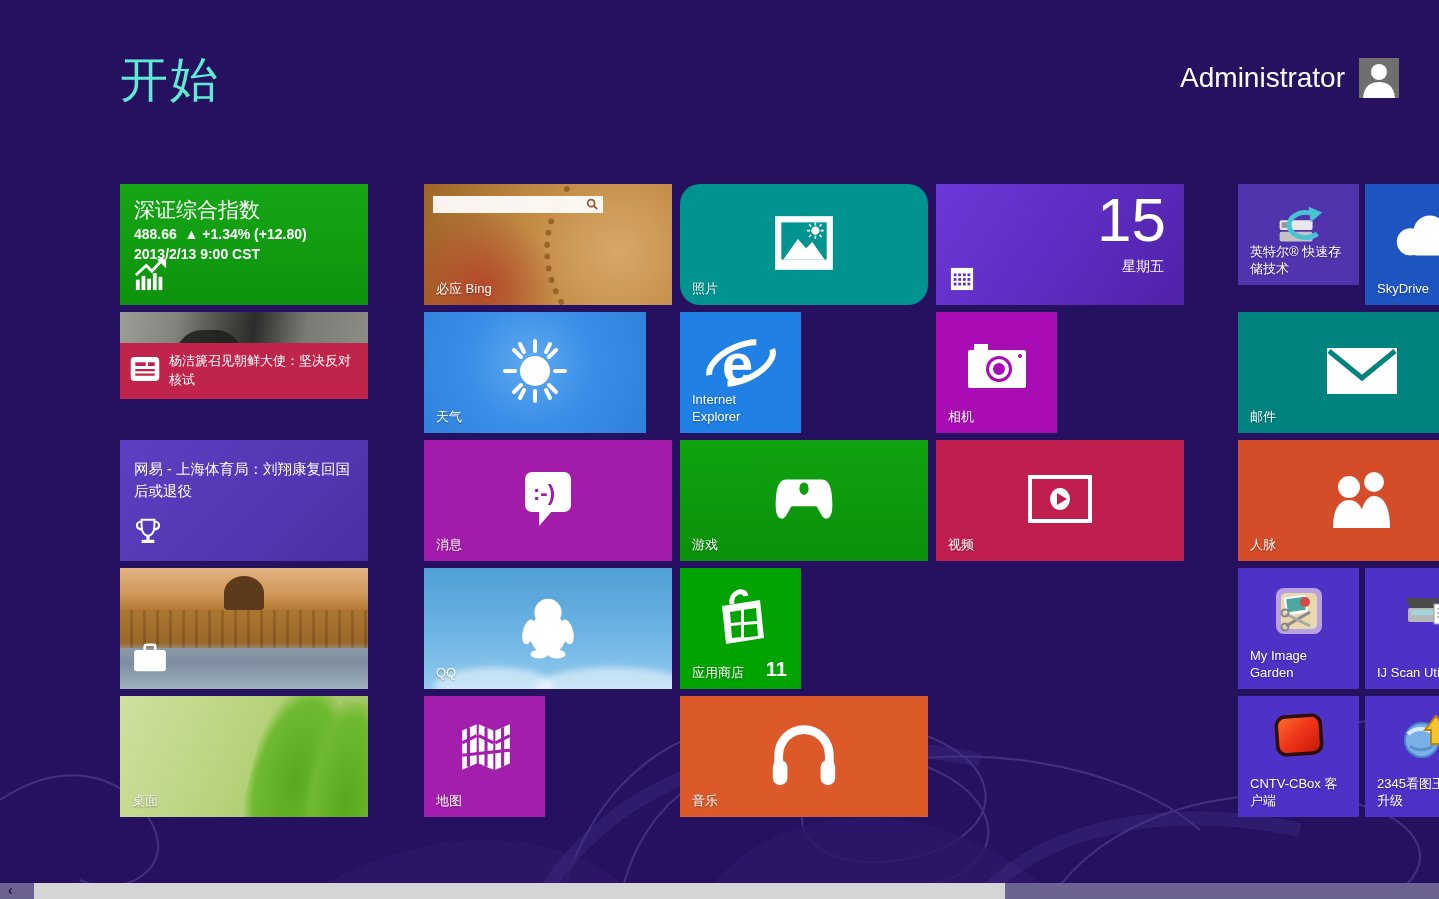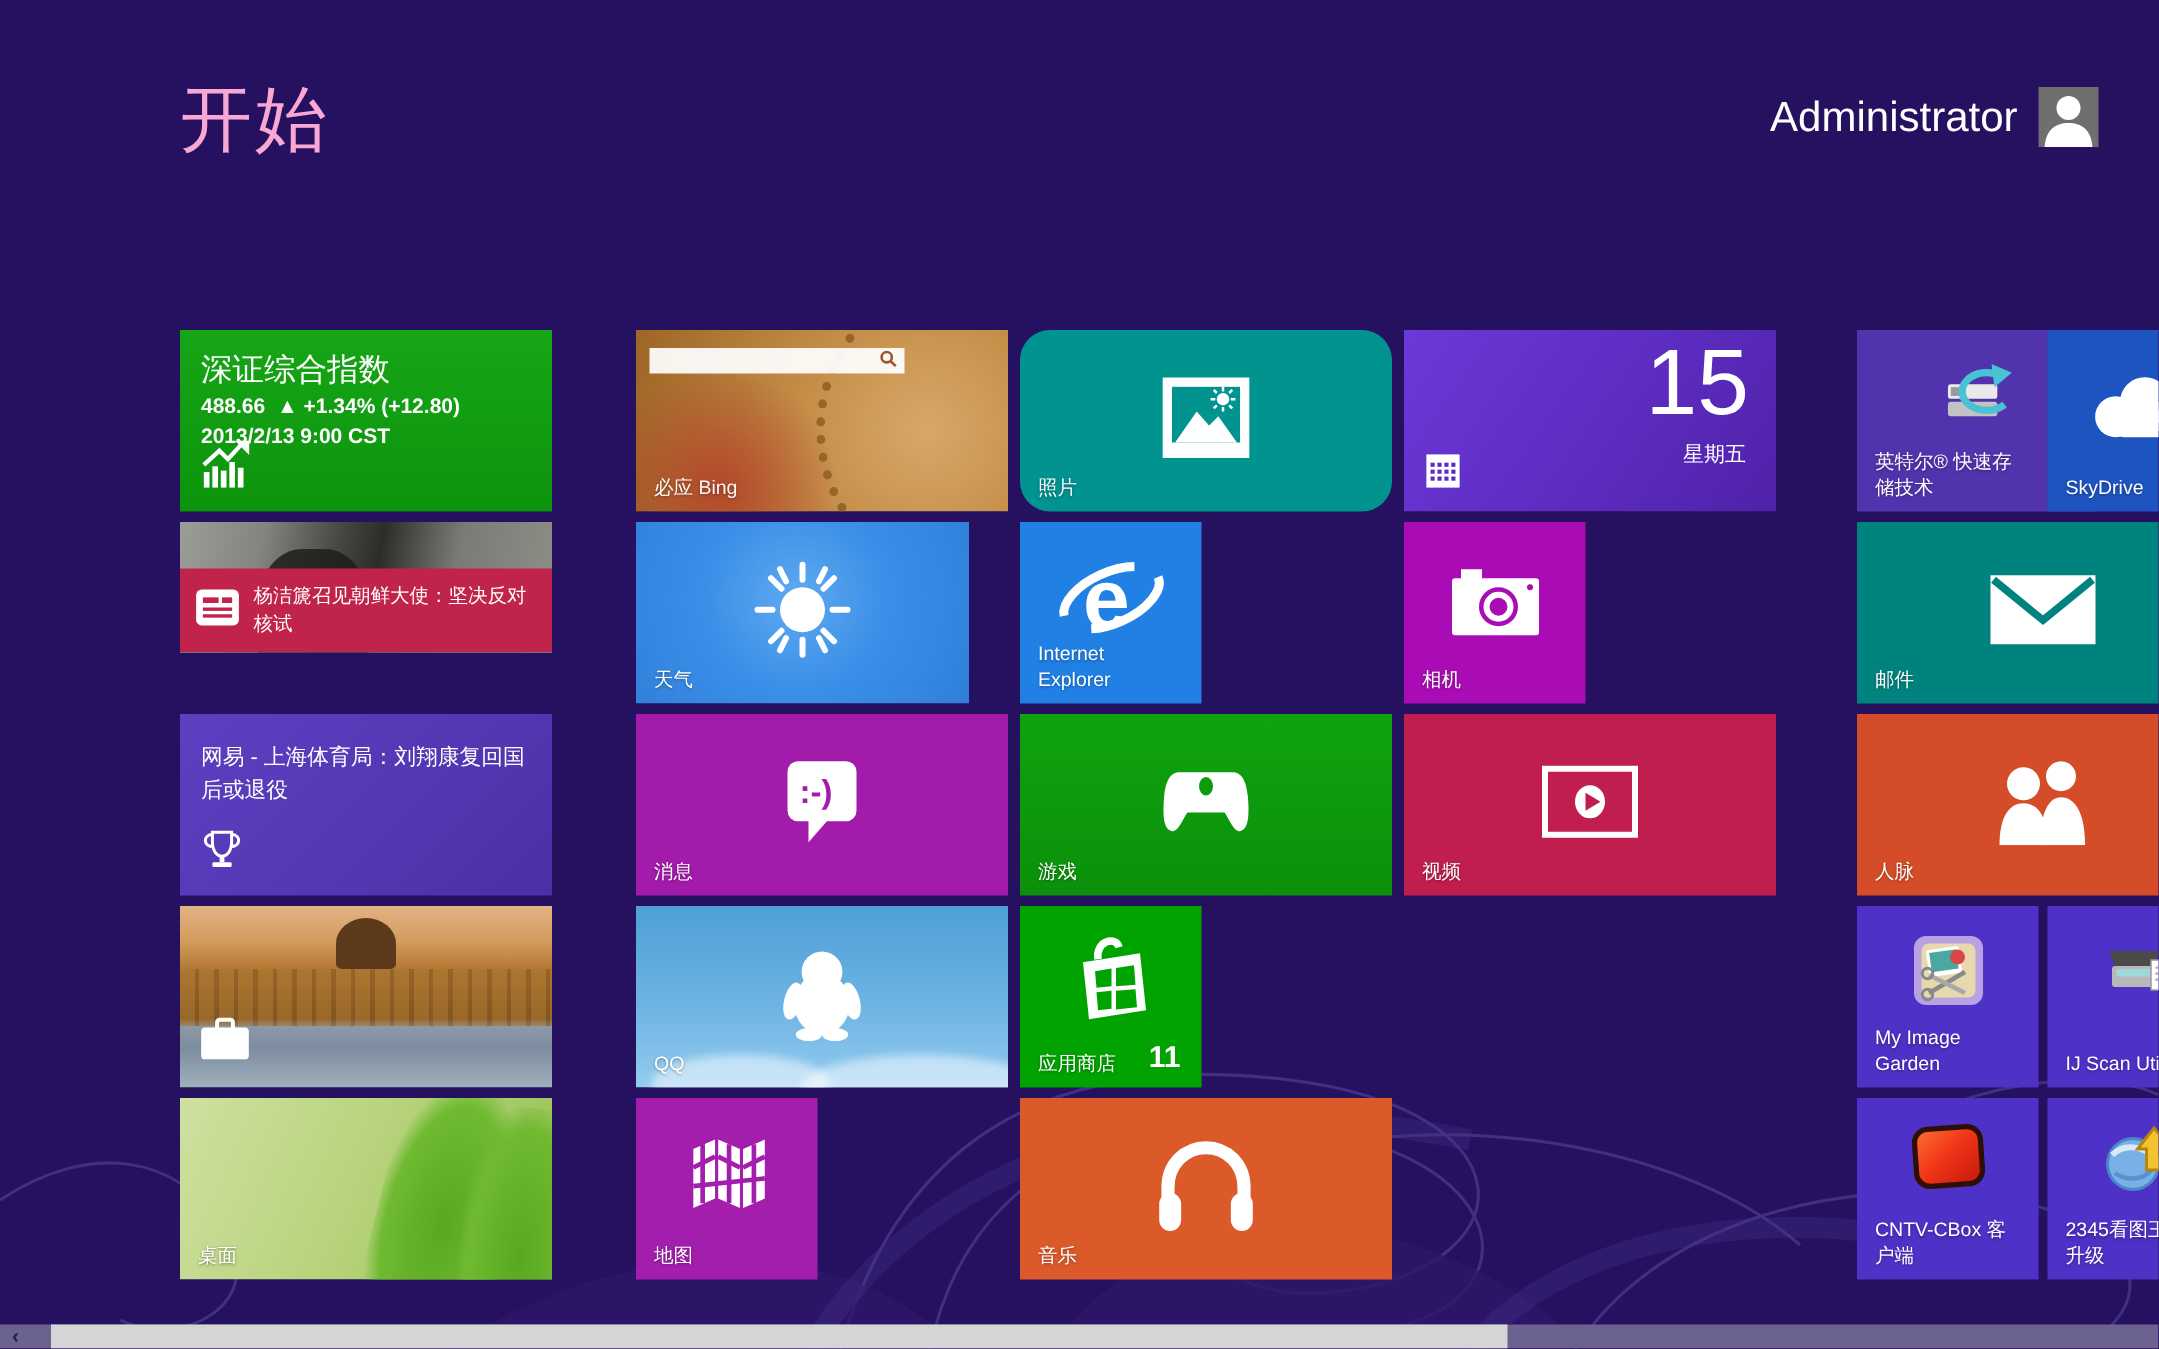--- a/index.html
+++ b/index.html
@@ -4,28 +4,28 @@
 <style>
   html,body{margin:0;padding:0;}
   body{
     width:1439px;height:899px;position:relative;overflow:hidden;
     background:#261060;
     font-family:"Liberation Sans","DejaVu Sans",sans-serif;
     -webkit-font-smoothing:antialiased;
   }
   #bg-swirls{position:absolute;left:0;top:0;z-index:0;}
   
-  .start-title{position:absolute;left:120px;top:48px;font-size:48px;font-weight:200;color:#f9a8d4;z-index:2;letter-spacing:2px;}
+  .start-title{position:absolute;left:120px;top:48px;font-size:48px;font-weight:200;color:#5eead4;z-index:2;letter-spacing:2px;}
   .user-area{position:absolute;right:40px;top:58px;display:flex;align-items:center;gap:14px;z-index:2;}
   .user-name{font-size:28px;font-weight:300;color:#fff;}
   .avatar{width:40px;height:40px;background:#6f6f6f;position:relative;overflow:hidden;}
   .avatar svg{position:absolute;left:0;top:0;}
 
   
-  .tile{position:absolute;color:#fff;overflow:hidden;z-index:1;cursor:default;margin-top:36px;}
+  .tile{position:absolute;color:#fff;overflow:hidden;z-index:1;cursor:default;}
   .label{position:absolute;left:12px;bottom:7px;font-size:13px;line-height:1.3;text-shadow:0 1px 2px rgba(0,0,0,.35);}
   .label2{position:absolute;left:12px;bottom:7px;font-size:13px;line-height:1.35;max-width:96px;text-shadow:0 1px 2px rgba(0,0,0,.3);}
   .cicon{position:absolute;left:50%;top:50%;transform:translate(-50%,-50%);}
   .appicon{position:absolute;left:50%;top:20px;transform:translateX(-50%);}
   .badge{position:absolute;right:14px;bottom:8px;font-size:20px;font-weight:bold;}
 
   
   .stock-title{position:absolute;left:14px;top:12px;font-size:21px;}
   .stock-line{position:absolute;left:14px;top:42px;font-size:14px;font-weight:bold;}
   .stock-date{position:absolute;left:14px;top:62px;font-size:14px;font-weight:bold;}
@@ -374,21 +374,21 @@
   <span class="cicon">
     <svg width="78" height="70" viewBox="0 0 80 70">
       <path d="M14,54 L14,36 C14,20 26,9 40,9 C54,9 66,20 66,36 L66,54" fill="none" stroke="#fff" stroke-width="9" stroke-linecap="round"></path>
       <rect x="8" y="40" width="15" height="26" rx="7.5" fill="#fff"></rect>
       <rect x="57" y="40" width="15" height="26" rx="7.5" fill="#fff"></rect>
     </svg>
   </span>
   <div class="label">音乐</div>
 </div>
 
-<div class="tile" style="left:1238px;top:184px;width:121px;height:121px;background:#5134ad;padding-left:38px;">
+<div class="tile" style="left:1238px;top:184px;width:121px;height:101px;background:#5134ad;">
   <span class="appicon" style="top:14px;">
     <svg width="62" height="56" viewBox="0 0 64 56">
       <rect x="12" y="22" width="34" height="10" rx="2" fill="#e9e9e9"></rect>
       <rect x="12" y="34" width="34" height="10" rx="2" fill="#c3c3c3"></rect>
       <rect x="14" y="24" width="8" height="6" fill="#9a9a9a"></rect>
       <path d="M48,16 A17,13 0 1 0 51,36" fill="none" stroke="#49c3d4" stroke-width="5"></path>
       <polygon points="42,8 56,14 44,24" fill="#49c3d4"></polygon>
     </svg>
   </span>
   <div class="label2">英特尔® 快速存储技术</div>

